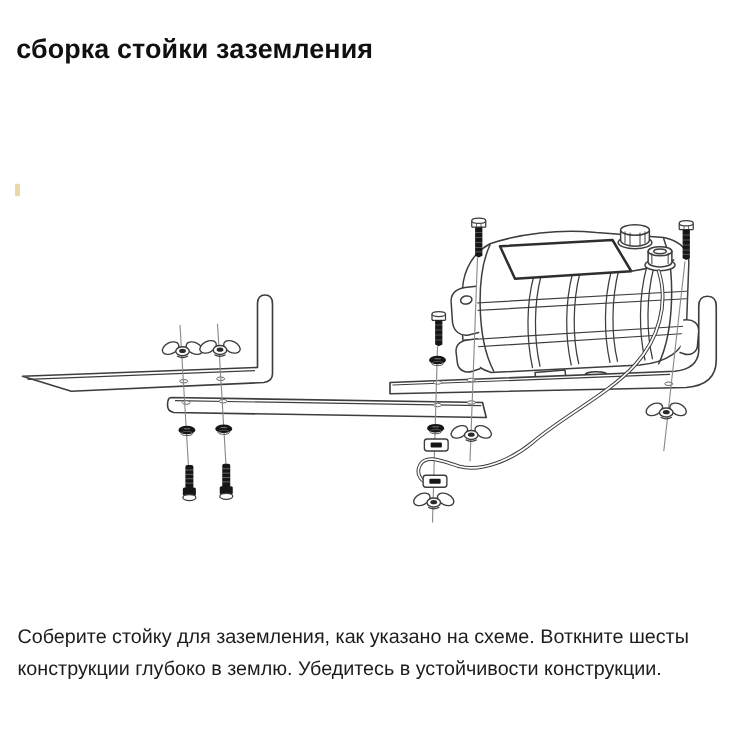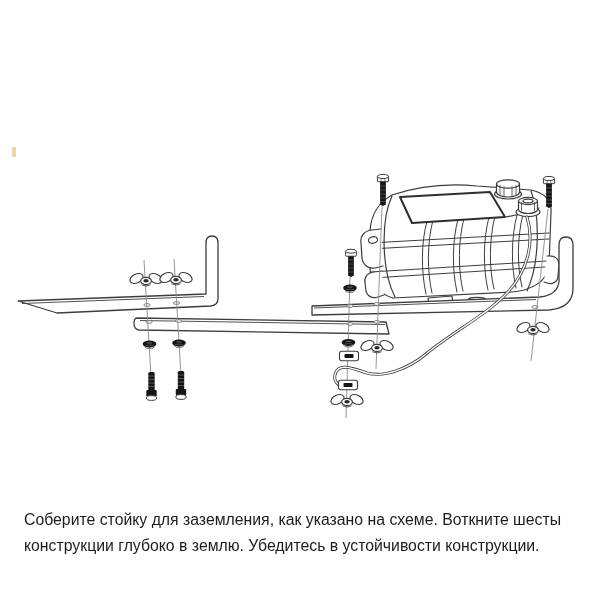--- a/index.html
+++ b/index.html
@@ -3,29 +3,30 @@
 <meta charset="utf-8">
 <style>
   html,body{margin:0;padding:0;background:#fff;}
   .page{position:relative;width:600px;height:600px;background:#ffffff;overflow:hidden;
         font-family:"Liberation Sans", sans-serif;}
   .title{position:absolute;left:13px;top:27px;margin:0;
          font-size:21.5px;font-weight:700;color:#101010;letter-spacing:.1px;white-space:nowrap;}
   .artifact{position:absolute;left:12px;top:147px;width:4px;height:10px;
             background:#ead9a2;border-radius:1px;}
   .diagram{position:absolute;left:0;top:140px;width:600px;height:300px;}
-  .instructions{position:absolute;left:14px;top:497px;margin:10px;
+  .instructions{position:absolute;left:14px;top:497px;margin:0;
                 font-size:15.8px;line-height:26px;color:#1c1c1c;}
   .instructions .line{display:block;white-space:nowrap;}
 </style>
 </head>
 <body>
 
 <div class="page">
 
+  <h1 class="title">сборка стойки заземления</h1>
 
   <div class="artifact"></div>
 
   <svg class="diagram" viewBox="0 140 600 300" xmlns="http://www.w3.org/2000/svg">
     <defs>
       <g id="wingnut" stroke="#3d3d3d" stroke-width="1.1" fill="#fff">
         <ellipse cx="-9.5" cy="-2.5" rx="7" ry="4.4" transform="rotate(-26 -9.5 -2.5)"></ellipse>
         <ellipse cx="9.5" cy="-2.5" rx="7" ry="4.4" transform="rotate(26 9.5 -2.5)"></ellipse>
         <ellipse cx="0" cy="0" rx="5.4" ry="3.6"></ellipse>
         <ellipse cx="0" cy="-0.3" rx="2.7" ry="1.7" fill="#2a2a2a" stroke="none"></ellipse>

